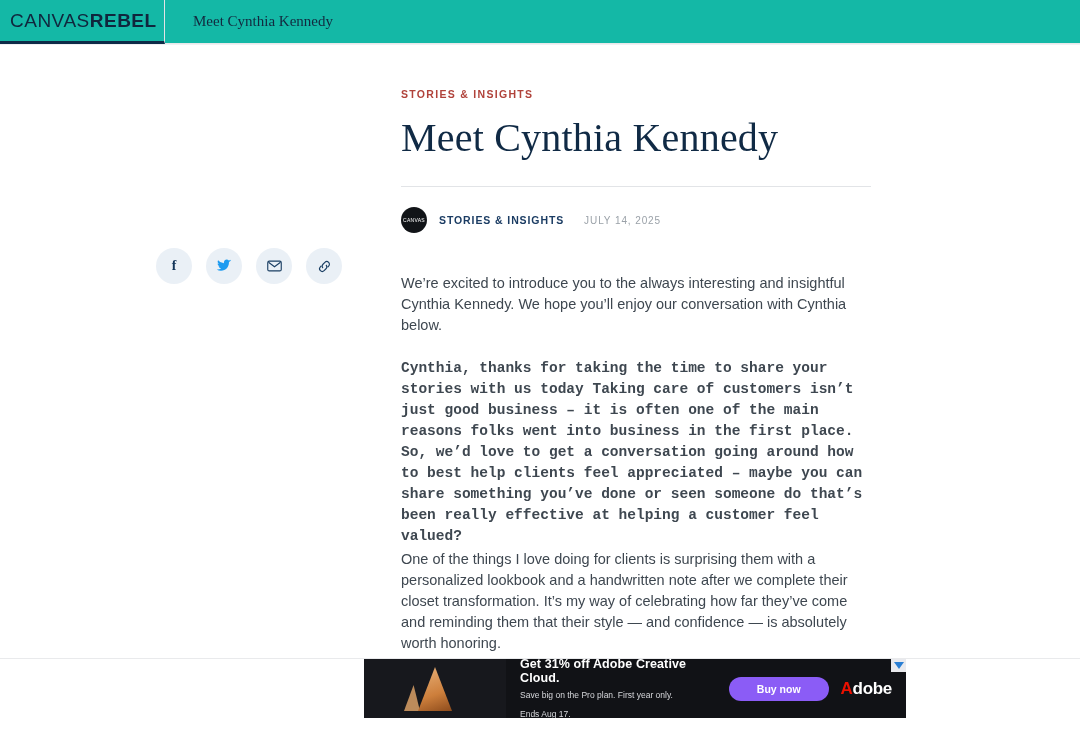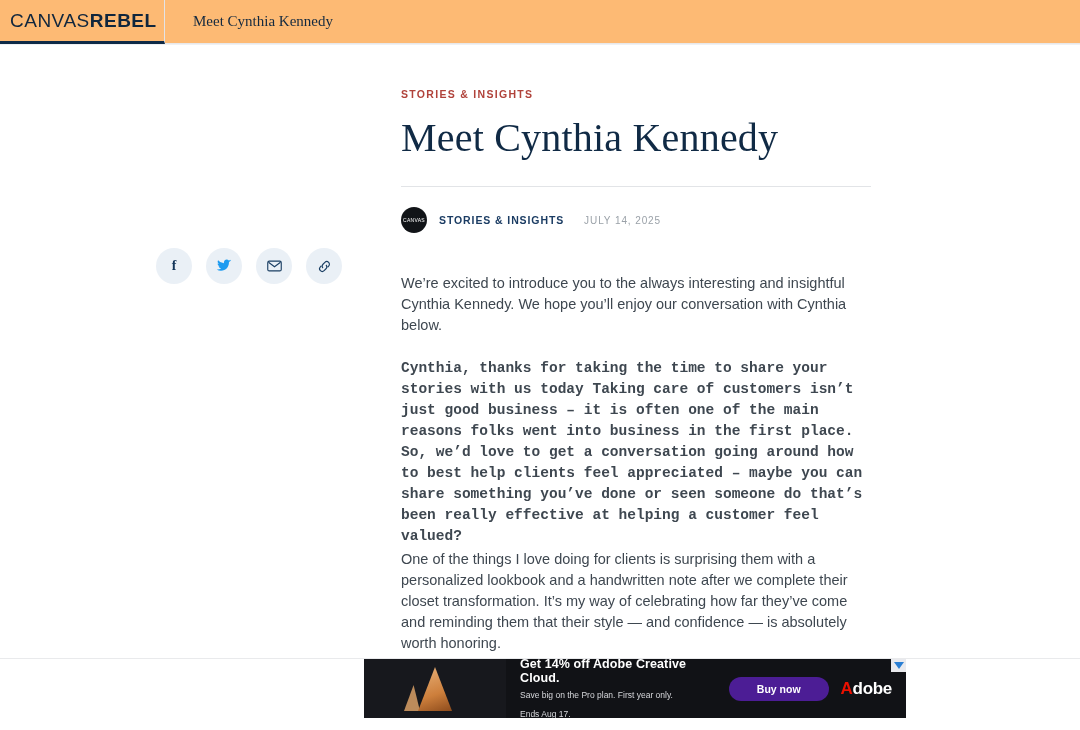--- a/index.html
+++ b/index.html
@@ -8,21 +8,21 @@
     background: #ffffff;
     font-family: "Liberation Sans", sans-serif;
     overflow: hidden;
   }
 
   
   .topbar {
     position: relative;
     height: 44px;
     width: 100%;
-    background: #fdba74;
+    background: #14b8a6;
     border-bottom: 1px solid #e8e8ea;
     display: flex;
     align-items: stretch;
   }
   .logo-wrap {
     width: 165px;
     display: flex;
     align-items: center;
     padding-left: 10px;
     border-right: 1px solid #e3e3e6;
@@ -238,21 +238,21 @@
   }
   .ad-sub {
     margin-top: 5px;
     color: #d7d8dc;
     font-size: 8.5px;
     line-height: 11px;
   }
   .ad-cta {
     flex: none;
     margin-right: 12px;
-    background: #4c1d95;
+    background: #8b5cf6;
     color: #fff;
     font-size: 10.5px;
     font-weight: 700;
     border-radius: 13px;
     padding: 6px 28px;
     cursor: pointer;
   }
   .ad-brand {
     flex: none;
     margin-right: 14px;
@@ -351,21 +351,21 @@
       </div>
     </div>
 
     <div class="ad-region">
       <div class="ad">
         <div class="ad-thumb">
           <div class="fig2"></div>
           <div class="fig"></div>
         </div>
         <div class="ad-text">
-          <div class="ad-head">Get 14% off Adobe Creative Cloud.</div>
+          <div class="ad-head">Get 31% off Adobe Creative Cloud.</div>
           <div class="ad-sub">Save big on the Pro plan. First year only.</div>
           <div class="ad-sub" style="margin-top:8px">Ends Aug 17.</div>
         </div>
         <div class="ad-cta">Buy now</div>
         <div class="ad-brand"><span class="a">A</span><span>dobe</span></div>
         <div class="ad-close">
           <div class="tri"></div>
         </div>
       </div>
     </div>

